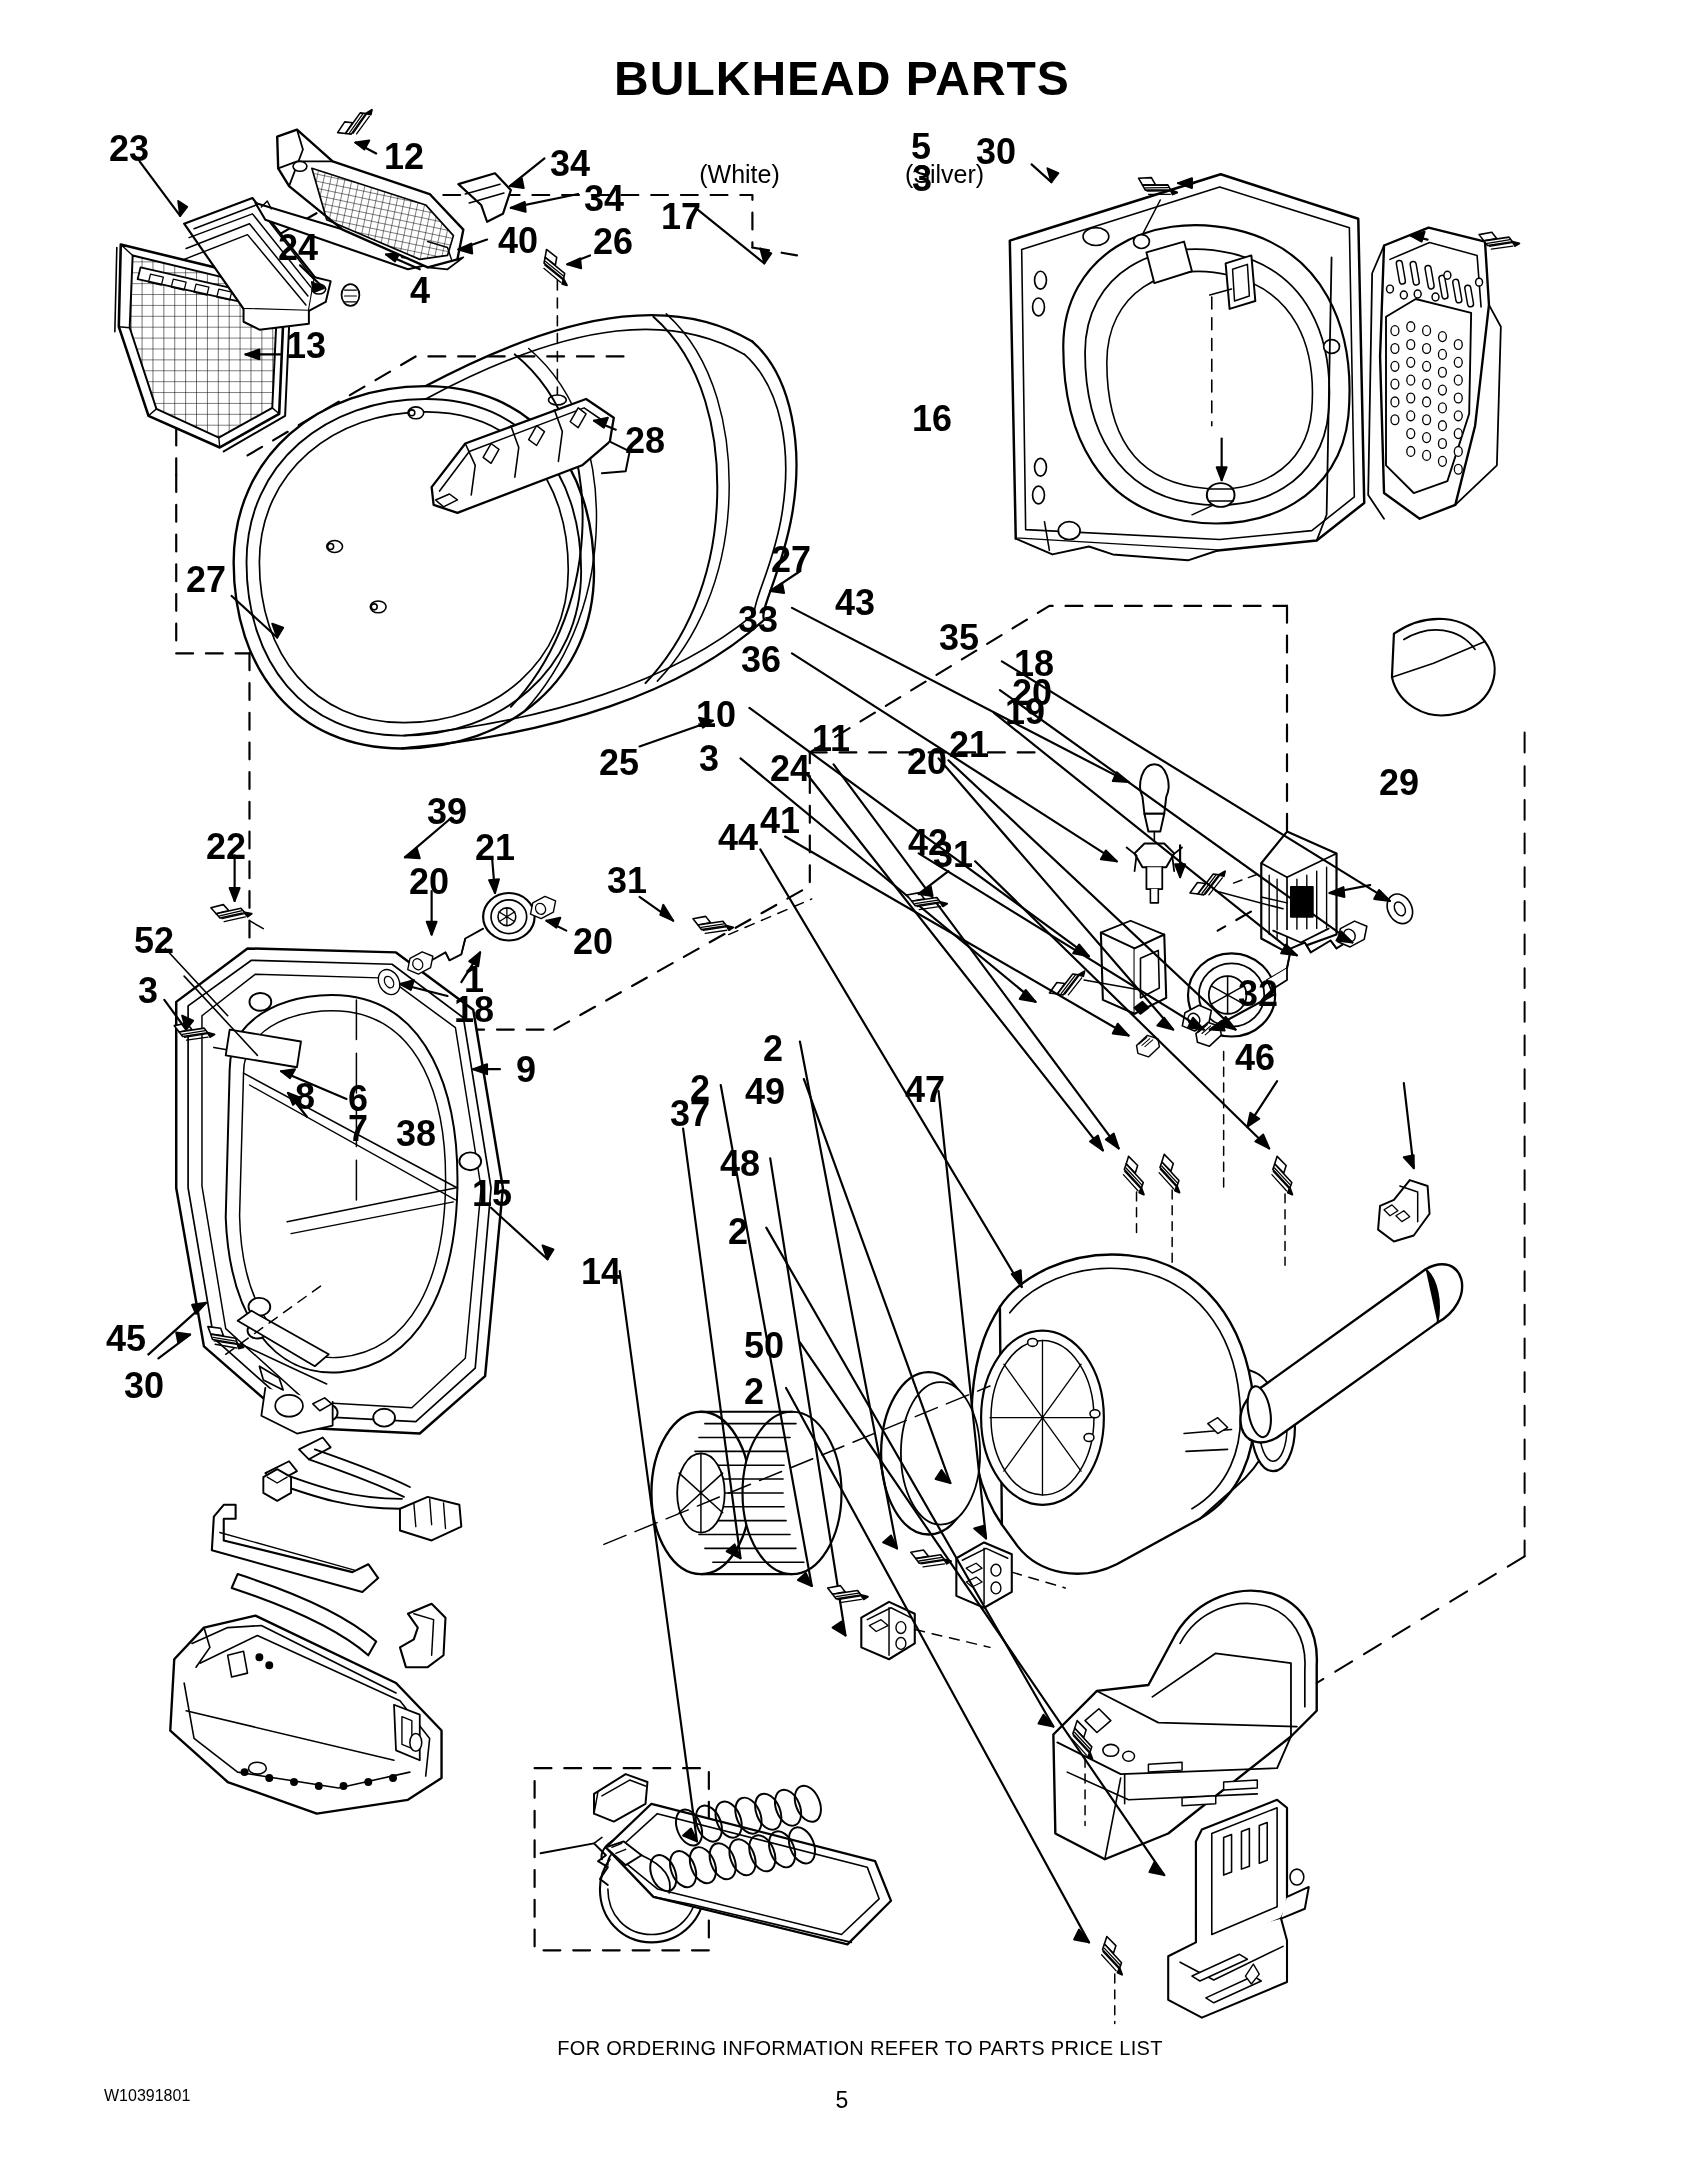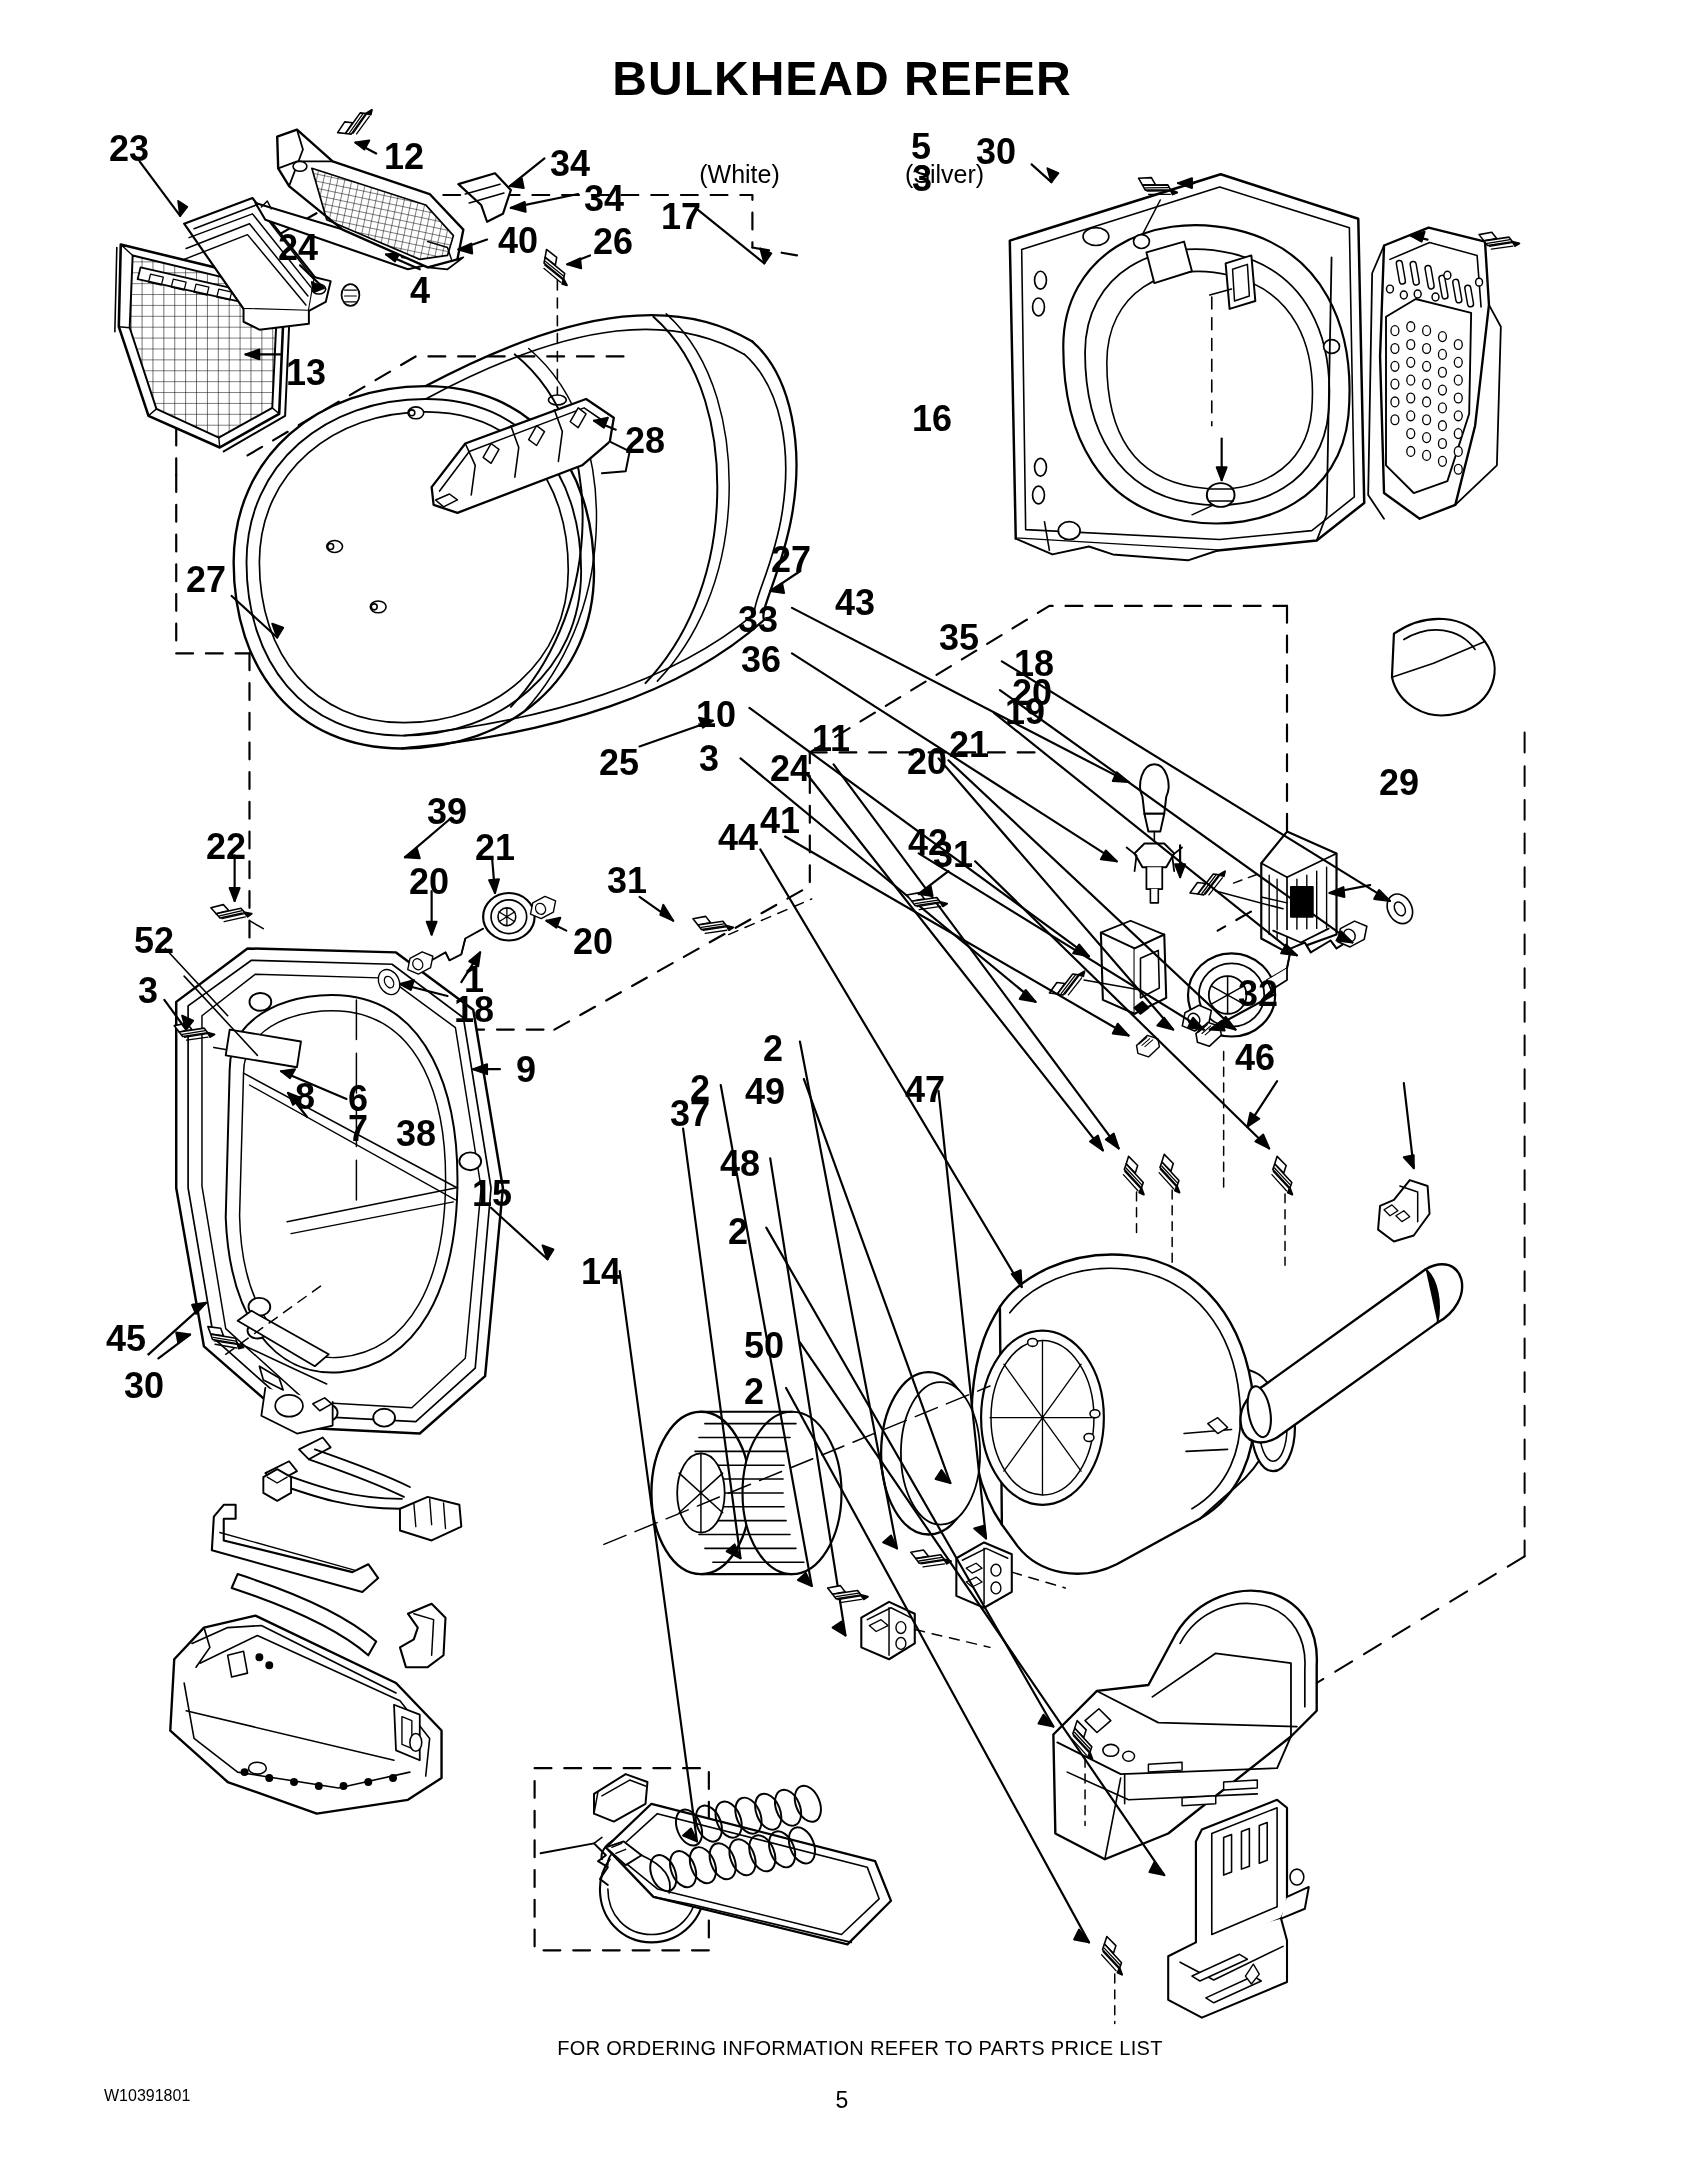--- a/index.html
+++ b/index.html
@@ -69,21 +69,21 @@
   }
   
   #art{position:absolute;left:0;top:0;width:1684px;height:2179px;}
   #art svg{display:block;}
 </style>
 </head>
 <body>
 
 <div id="page">
 
-  <div id="title">BULKHEAD REFER</div>
+  <div id="title">BULKHEAD PARTS</div>
   <div id="finish-row">
     <span id="finish-white">(White)</span>
     <span id="finish-silver">(Silver)</span>
   </div>
 
   <div id="art">
   <svg width="1684" height="2179" viewBox="0 0 1701 2201" xmlns="http://www.w3.org/2000/svg">
     <defs>
       <pattern id="mesh" width="11" height="11" patternUnits="userSpaceOnUse">
         <path d="M0 0 H11 M0 0 V11" stroke="#000" stroke-width="1.1" fill="none"></path>
@@ -999,21 +999,21 @@
       <div class="callout" style="left: 550px; top: 146px;">34</div>
       <div class="callout" style="left: 911px; top: 129px;">5</div>
       <div class="callout" style="left: 976px; top: 134px;">30</div>
       <div class="callout" style="left: 584px; top: 181px;">34</div>
       <div class="callout" style="left: 912px; top: 161px;">3</div>
       <div class="callout" style="left: 278px; top: 230px;">24</div>
       <div class="callout" style="left: 498px; top: 223px;">40</div>
       <div class="callout" style="left: 593px; top: 224px;">26</div>
       <div class="callout" style="left: 661px; top: 199px;">17</div>
       <div class="callout" style="left: 410px; top: 273px;">4</div>
-      <div class="callout" style="left: 286px; top: 355px;">13</div>
+      <div class="callout" style="left: 286px; top: 328px;">13</div>
       <div class="callout" style="left: 912px; top: 401px;">16</div>
       <div class="callout" style="left: 625px; top: 423px;">28</div>
       <div class="callout" style="left: 186px; top: 562px;">27</div>
       <div class="callout" style="left: 771px; top: 542px;">27</div>
       <div class="callout" style="left: 738px; top: 602px;">33</div>
       <div class="callout" style="left: 835px; top: 585px;">43</div>
       <div class="callout" style="left: 939px; top: 620px;">35</div>
       <div class="callout" style="left: 741px; top: 642px;">36</div>
       <div class="callout" style="left: 1014px; top: 646px;">18</div>
       <div class="callout" style="left: 1012px; top: 675px;">20</div>

